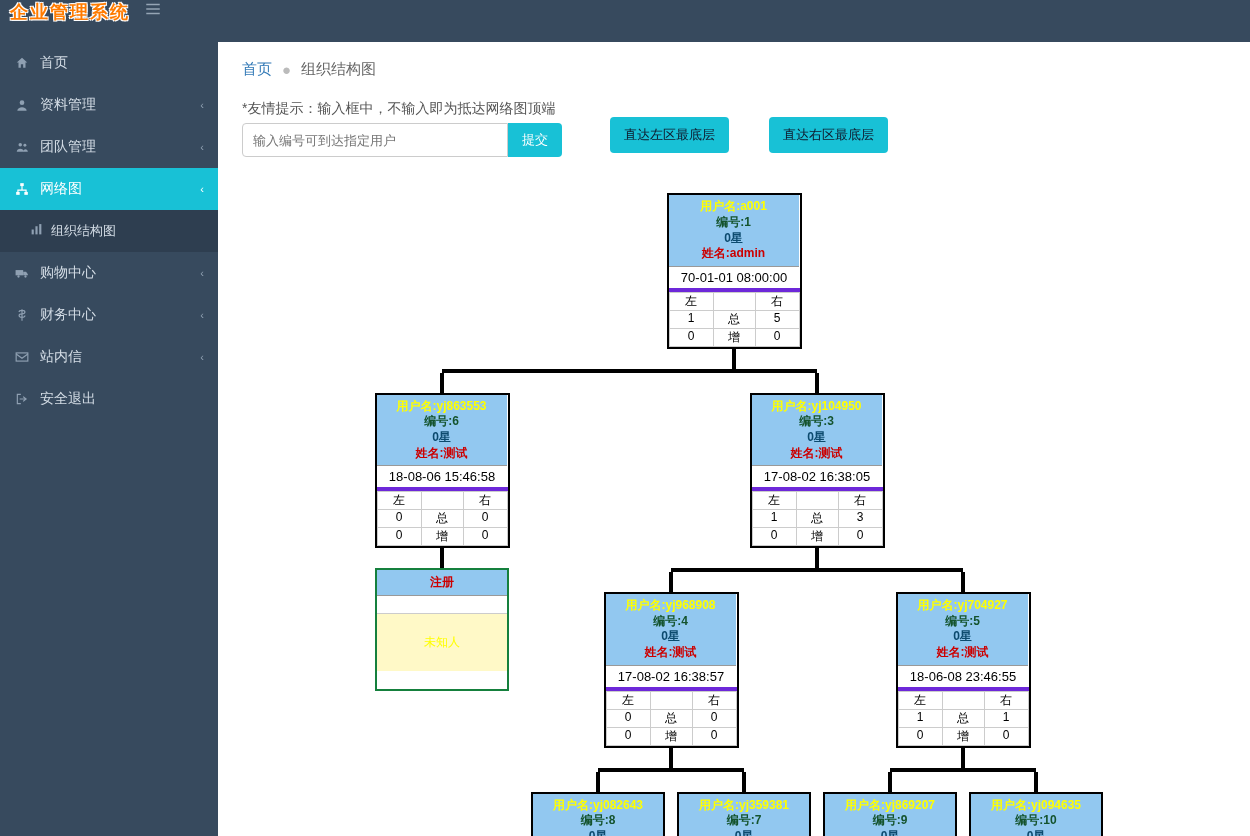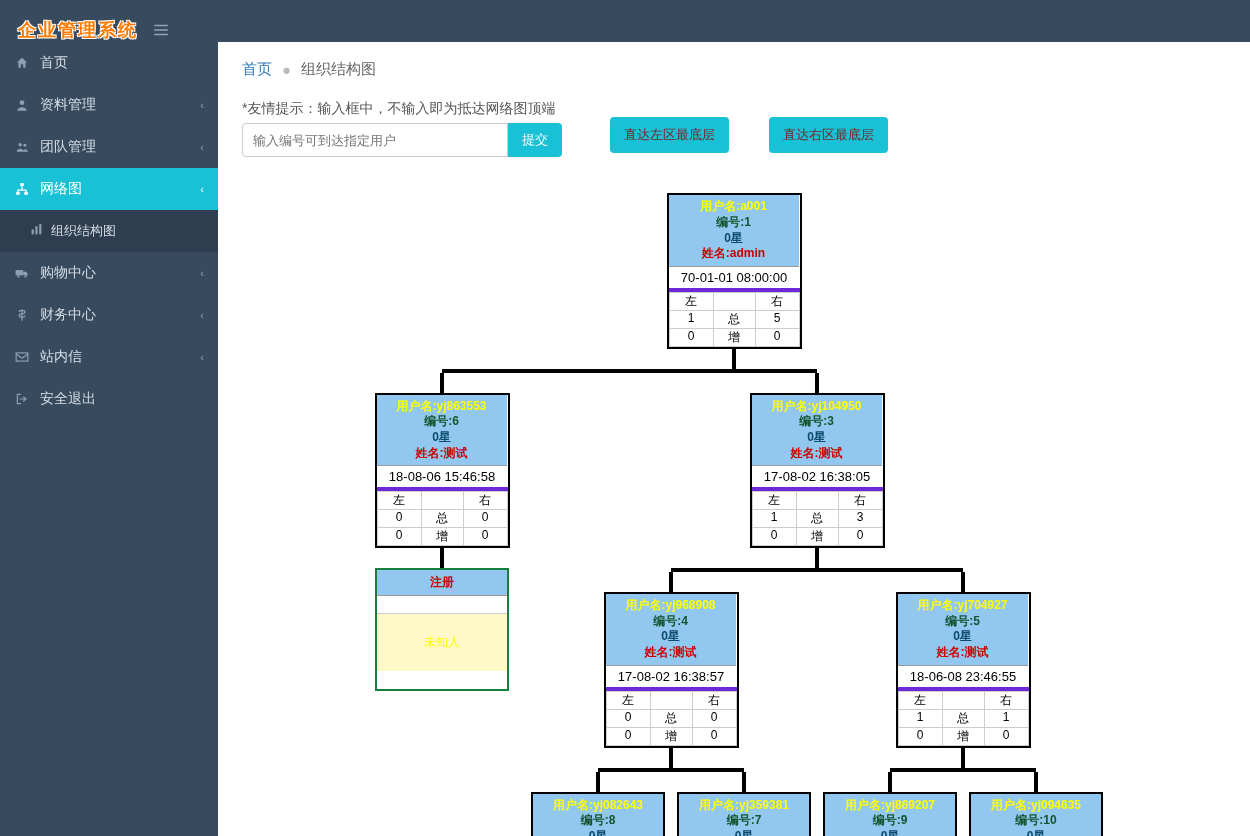--- a/index.html
+++ b/index.html
@@ -1,18 +1,18 @@
 <!DOCTYPE html>
 <html><head>
 <meta charset="utf-8">
 <style>
 * { margin: 0; padding: 0; box-sizing: border-box; }
 body { font-family: "Helvetica Neue", Arial, "Microsoft YaHei", sans-serif; font-size: 14px; background: #f5f5f5; overflow: hidden; }
 
-.header { height: 42px; background: #374A5E; display: flex; align-items: flex-end; padding: 0 18px; }
+.header { height: 42px; background: #374A5E; display: flex; align-items: flex-start; padding: 0 10px; }
 .logo { font-weight: bold; font-size: 18px; letter-spacing: 2px; color: #FF7B00; text-shadow: 1px 1px 0 #fff, -1px -1px 0 #fff, 1px -1px 0 #fff, -1px 1px 0 #fff; }
 .menu-toggle { margin-left: 14px; color: #95a5b5; cursor: pointer; }
 .menu-toggle svg { width: 18px; height: 18px; stroke: #95a5b5; fill: none; stroke-width: 2; }
 
 .container { display: flex; height: calc(100vh - 42px); }
 .sidebar { width: 218px; background: #374A5E; overflow-y: auto; flex-shrink: 0; }
 .nav-item { display: flex; align-items: center; padding: 12px 14px; color: #D4DDE6; cursor: pointer; position: relative; font-size: 14px; }
 .nav-item .icon { width: 16px; height: 16px; margin-right: 10px; display: inline-flex; align-items: center; justify-content: center; }
 .nav-item .icon svg { width: 14px; height: 14px; fill: #8fa0b2; }
 .nav-item.active { background: #18C1D6; color: #fff; }
@@ -29,21 +29,21 @@
 .breadcrumb .dot { color: #bbb; }
 
 .controls { display: flex; padding: 0 24px 16px 24px; gap: 24px; }
 .left-ctrl { width: 320px; }
 .hint { color: #555; font-size: 14px; line-height: 1.6; margin-bottom: 4px; }
 .hint::before { content: "*"; }
 .input-row { display: flex; }
 .input-row input { flex: 1; height: 34px; border: 1px solid #ccc; border-radius: 4px 0 0 4px; padding: 0 10px; font-size: 13px; }
 .input-row button { height: 34px; padding: 0 14px; background: #18C1D6; border: none; color: #fff; border-radius: 0 4px 4px 0; cursor: pointer; font-size: 13px; }
 .jump-btns { display: flex; gap: 40px; align-items: flex-end; padding-bottom: 4px; padding-left: 24px; }
-.jump-btns button { background: #18C1D6; border: none; color: #7f1d1d; padding: 9px 14px; border-radius: 4px; cursor: pointer; font-size: 13px; }
+.jump-btns button { background: #18C1D6; border: none; color: #0f172a; padding: 9px 14px; border-radius: 4px; cursor: pointer; font-size: 13px; }
 
 .tree-wrap { padding: 20px 0 40px 0; display: flex; justify-content: center; }
 table.tree { border-collapse: collapse; }
 table.tree td { vertical-align: top; padding: 0; text-align: center; }
 
 
 .node-card { border: 2px solid #000; display: inline-block; background: #fff; margin: 0 6px; }
 .node-card table { border-collapse: collapse; width: 100%; }
 .node-head { background: #92C8F0; padding: 4px 8px; border-bottom: 1px solid #999; width: 130px; }
 .node-head div { font-size: 12px; font-weight: bold; line-height: 1.3; }

